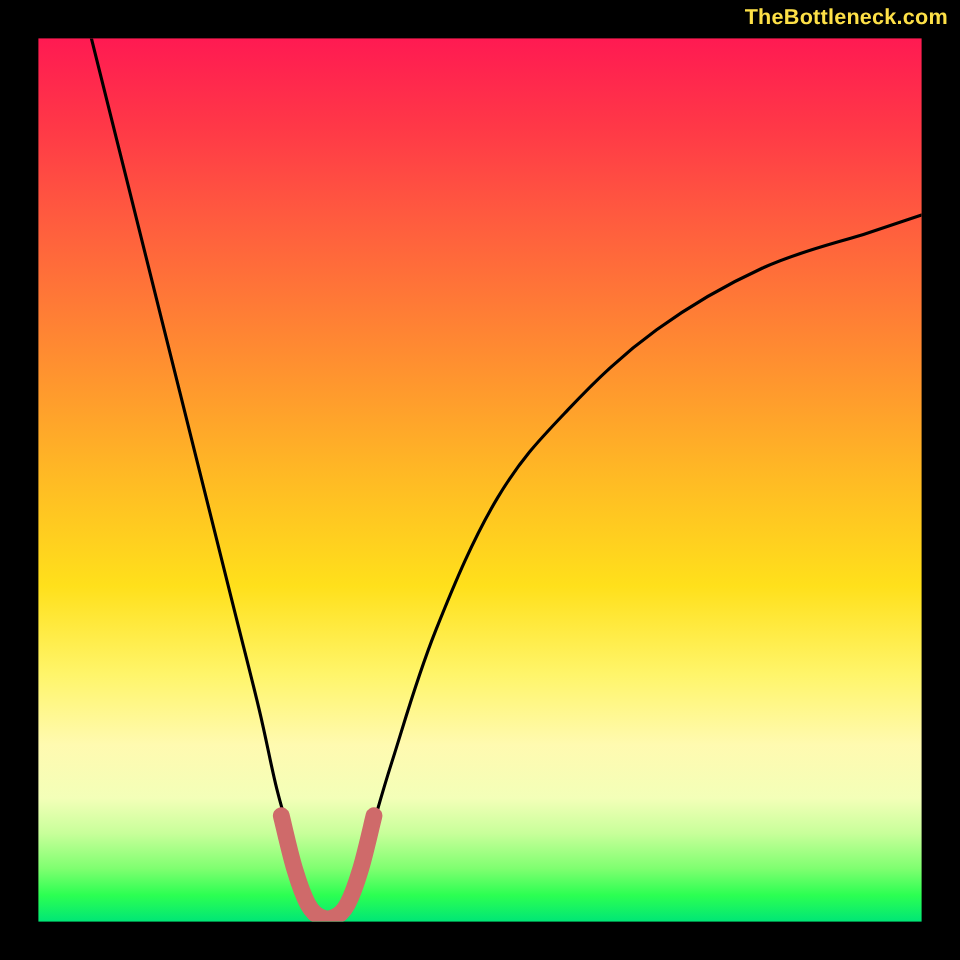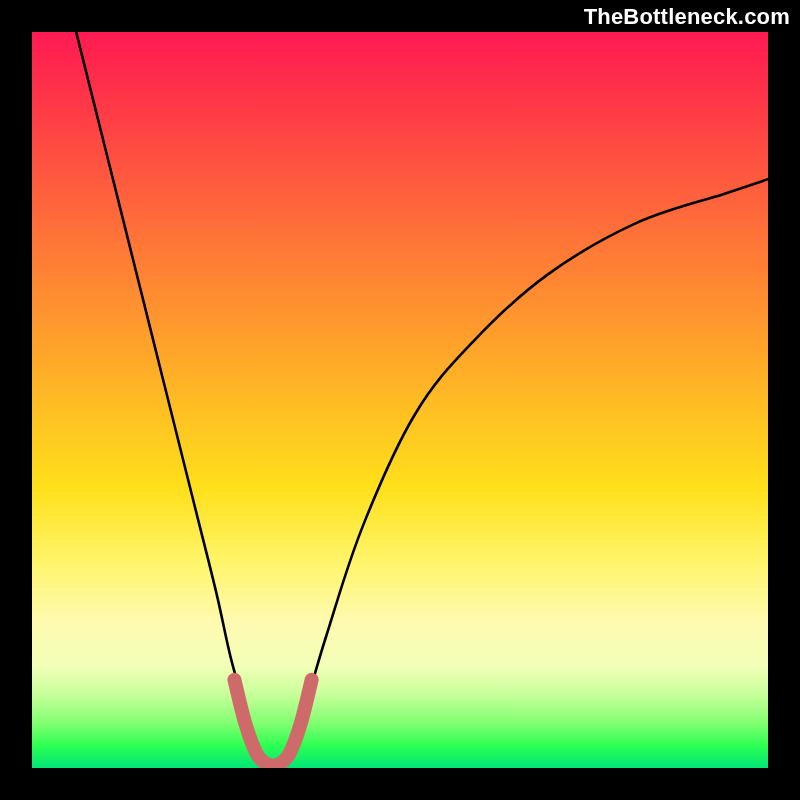--- a/index.html
+++ b/index.html
@@ -40,23 +40,23 @@
       #7fff70 94%,
       #2cff52 97%,
       #00e676 100%
     );
   }
   .watermark {
     position: absolute;
     top: 4px;
     right: 10px;
     font-family: Arial, Helvetica, sans-serif;
-    font-size: 22px;
+    font-size: 18px;
     font-weight: 600;
-    color: #ffffff;
+    color: #fde047;
     letter-spacing: 0.2px;
     user-select: none;
   }
   svg.curve-layer {
     position: absolute;
     left: 32px;
     top: 32px;
     width: 736px;
     height: 736px;
     pointer-events: none;

